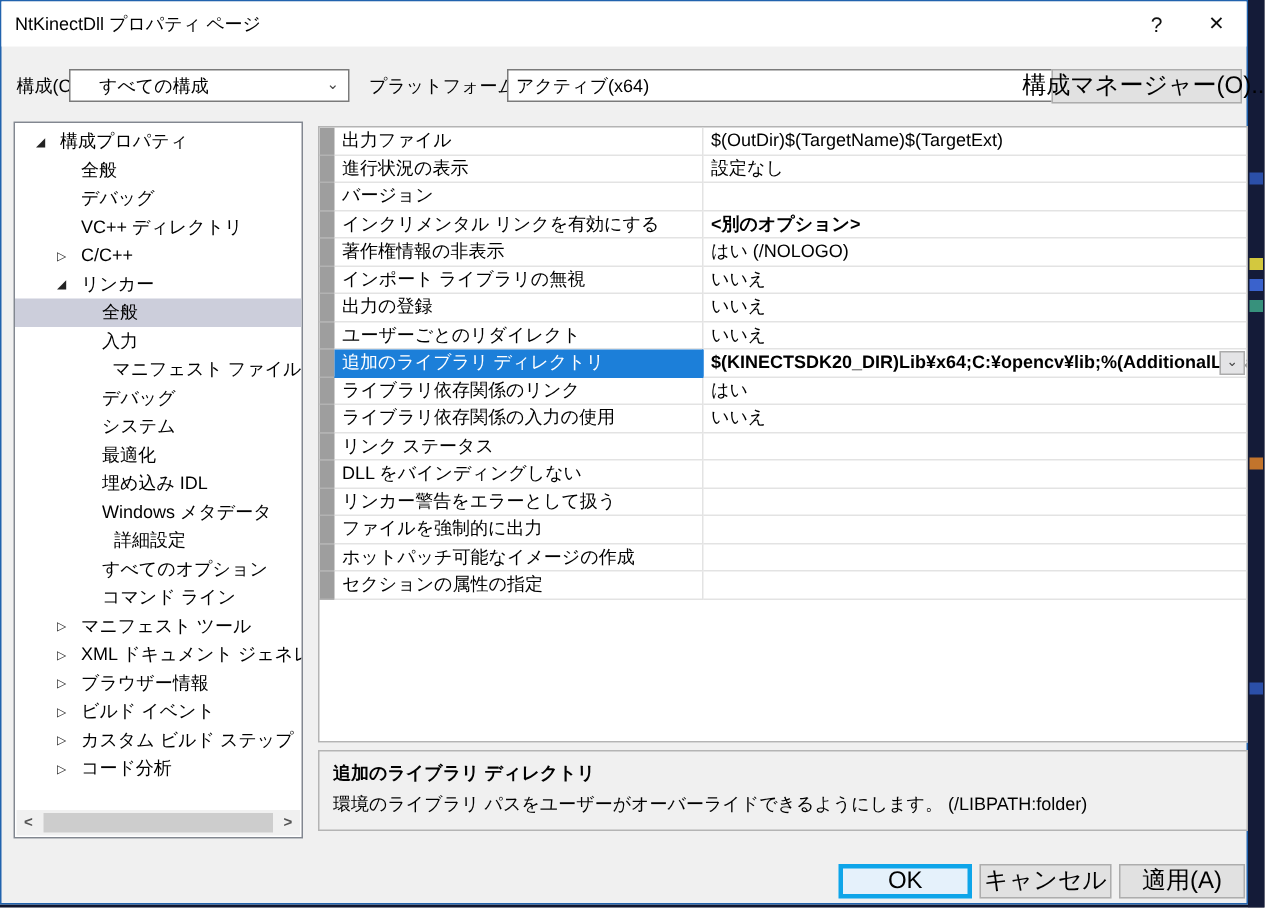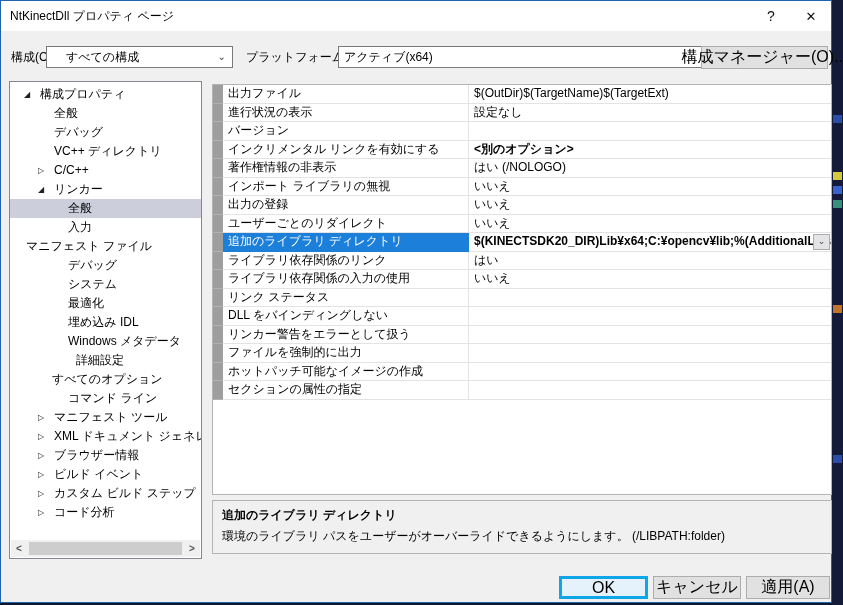--- a/index.html
+++ b/index.html
@@ -162,21 +162,21 @@
           <span class="tlabel">リンカー</span>
         </div>
         <div class="tree-item selected" style="padding-left: 42px;">
           <span class="expander"></span>
           <span class="tlabel">全般</span>
         </div>
         <div class="tree-item" style="padding-left: 42px;">
           <span class="expander"></span>
           <span class="tlabel">入力</span>
         </div>
-        <div class="tree-item" style="">
+        <div class="tree-item" style="padding-left: 42px; justify-content: flex-end;">
           <span class="expander"></span>
           <span class="tlabel">マニフェスト ファイル</span>
         </div>
         <div class="tree-item" style="padding-left: 42px;">
           <span class="expander"></span>
           <span class="tlabel">デバッグ</span>
         </div>
         <div class="tree-item" style="padding-left: 42px;">
           <span class="expander"></span>
           <span class="tlabel">システム</span>
@@ -190,21 +190,21 @@
           <span class="tlabel">埋め込み IDL</span>
         </div>
         <div class="tree-item" style="padding-left: 42px;">
           <span class="expander"></span>
           <span class="tlabel">Windows メタデータ</span>
         </div>
         <div class="tree-item" style="padding-left: 50px;">
           <span class="expander"></span>
           <span class="tlabel">詳細設定</span>
         </div>
-        <div class="tree-item" style="padding-left: 26px;">
+        <div class="tree-item" style="padding-left: 42px;">
           <span class="expander"></span>
           <span class="tlabel">すべてのオプション</span>
         </div>
         <div class="tree-item" style="padding-left: 42px;">
           <span class="expander"></span>
           <span class="tlabel">コマンド ライン</span>
         </div>
         <div class="tree-item" style="padding-left: 28px;">
           <span class="expander">▷</span>
           <span class="tlabel">マニフェスト ツール</span>

